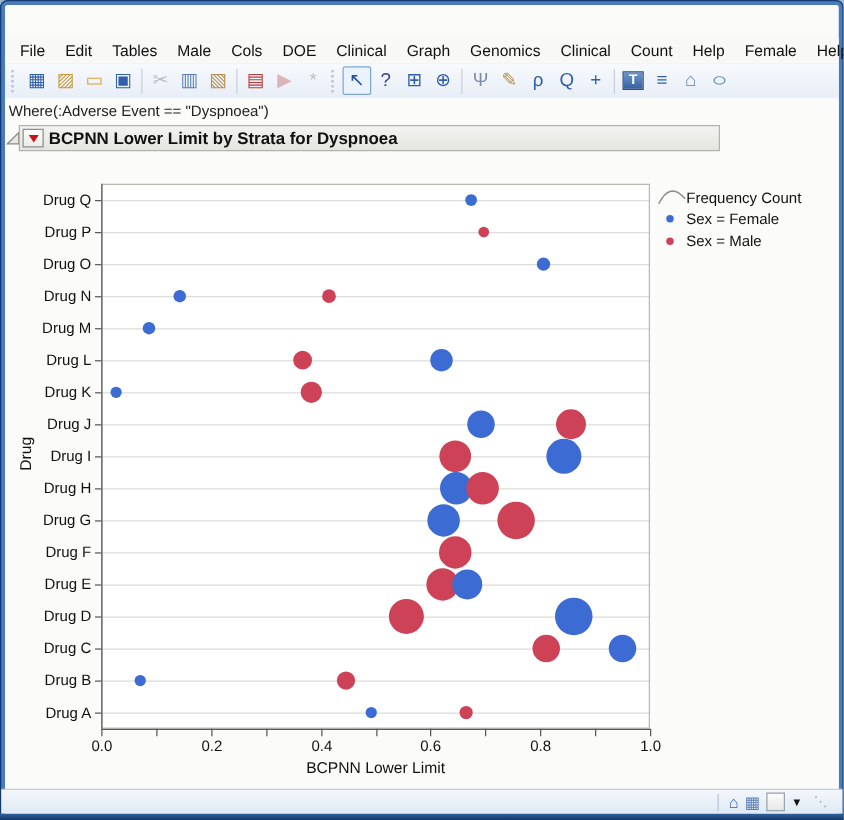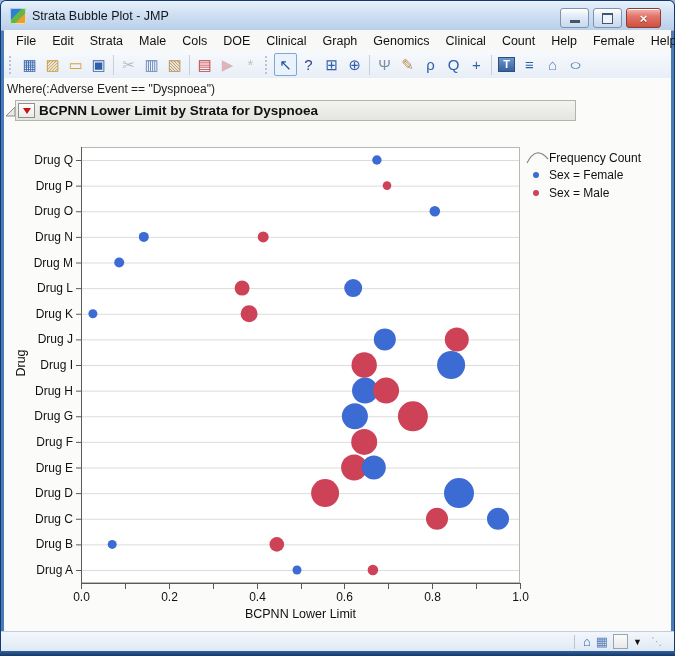--- a/index.html
+++ b/index.html
@@ -61,38 +61,25 @@
   .scaret{font-size:9px;color:#111;}
   .sgrip{color:#9aa8ba;font-size:11px;margin-left:4px;}
   .bottom-strip{position:absolute;left:0;right:0;bottom:0;height:5px;
     background:linear-gradient(#30619f,#153767);}
   svg text{font-family:"Liberation Sans",sans-serif;}
 </style>
 </head>
 <body>
 
 <div class="window">
-  <div class="titlebar">
-    <span class="appicon"></span>
-    <span class="title">Strata Bubble Plot - JMP</span>
-    <div class="winbtns">
-      <div class="wbtn">
-          <div class="minbar"></div>
-        </div>
-      <div class="wbtn">
-          <div class="maxbox"></div>
-        </div>
-      <div class="wbtn close">×</div>
-    </div>
-  </div>
 
   <div class="menubar" id="menubar">
       <span class="menu-item">File</span>
       <span class="menu-item">Edit</span>
-      <span class="menu-item">Strata</span>
+      <span class="menu-item">Tables</span>
       <span class="menu-item">Male</span>
       <span class="menu-item">Cols</span>
       <span class="menu-item">DOE</span>
       <span class="menu-item">Clinical</span>
       <span class="menu-item">Graph</span>
       <span class="menu-item">Genomics</span>
       <span class="menu-item">Clinical</span>
       <span class="menu-item">Count</span>
       <span class="menu-item">Help</span>
       <span class="menu-item">Female</span>

